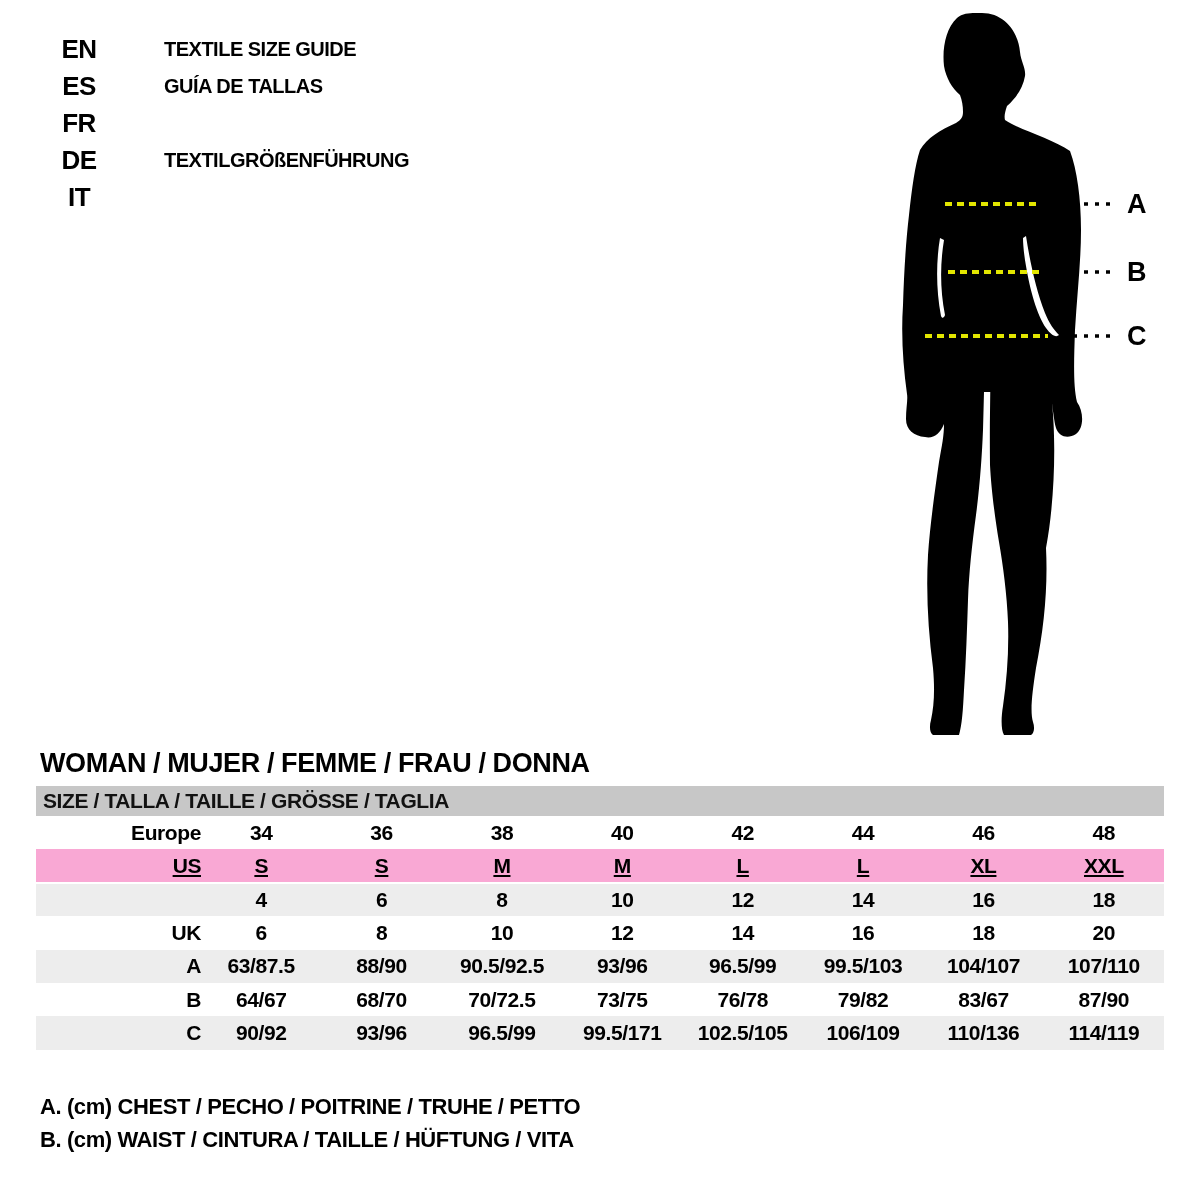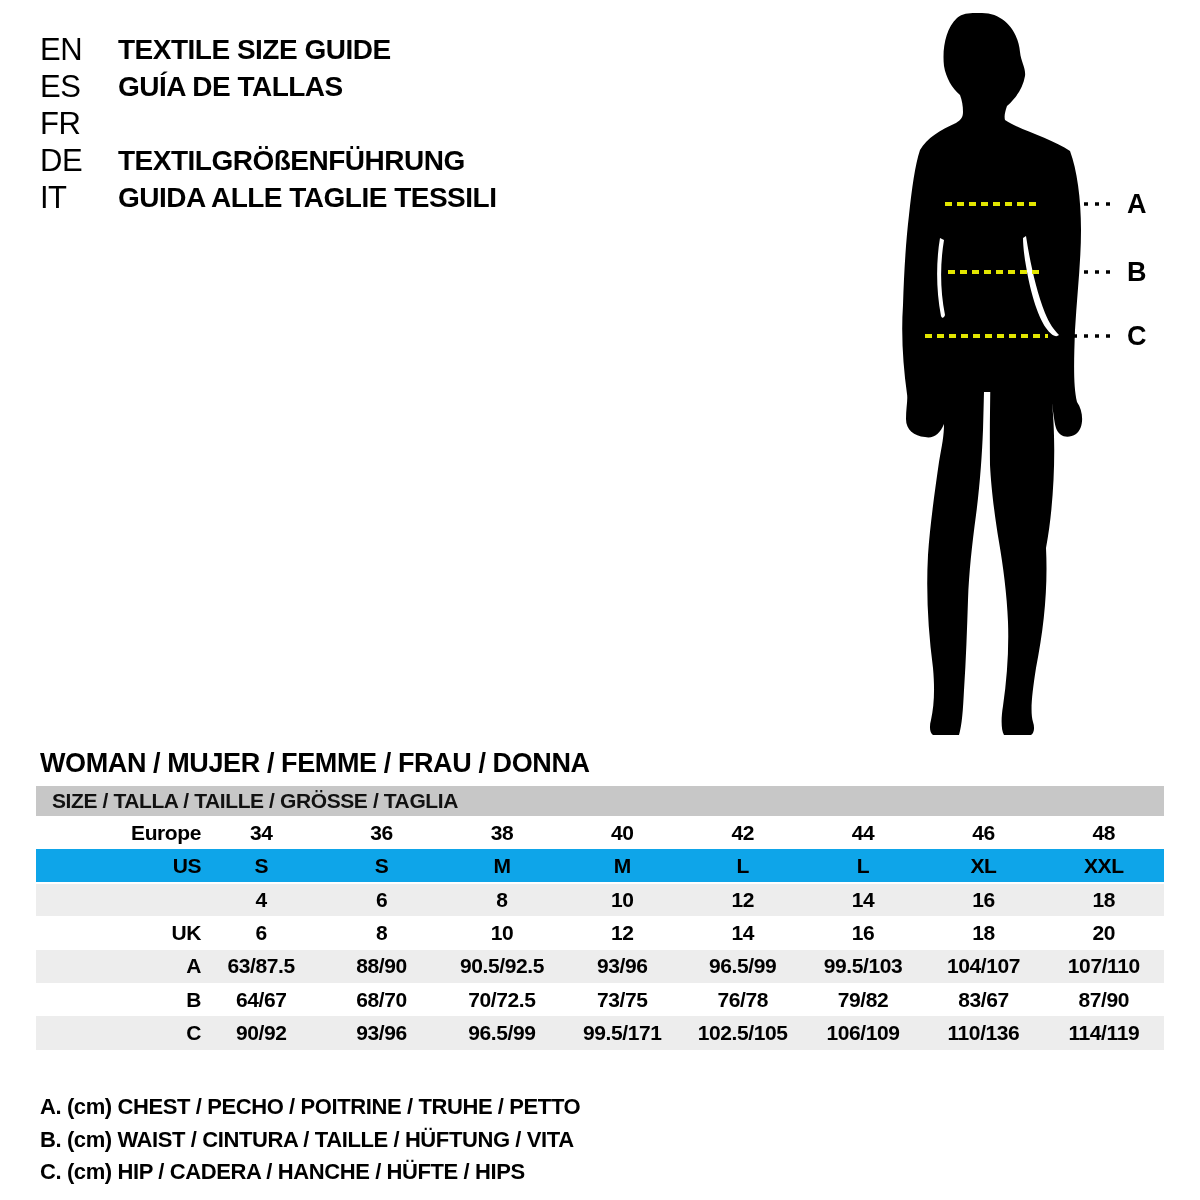--- a/index.html
+++ b/index.html
@@ -2,34 +2,34 @@
 <html><head>
 <meta charset="utf-8">
 <style>
   * { margin:0; padding:0; box-sizing:border-box; }
   html,body { width:1200px; height:1200px; background:#fff; font-family:"Liberation Sans", sans-serif; color:#000; }
   body { position:relative; overflow:hidden; }
 
   
   .lang-block { position:absolute; left:40px; top:31px; }
   .lang-row { display:flex; height:37px; align-items:center; }
-  .lang-code { width:78px; font-size:31px; font-weight:400; letter-spacing:-0.5px; }
-  .lang-label { font-size:28px; font-weight:700; letter-spacing:-0.5px; white-space:nowrap; }
+  .lang-code { width:78px; font-size:26px; font-weight:700; letter-spacing:-0.5px;text-align:center; }
+  .lang-label { font-size:20px; font-weight:700; letter-spacing:-0.5px; white-space:nowrap;margin-left:46px; }
 
   
   .figure-wrap { position:absolute; left:860px; top:0; width:300px; height:740px; }
   .figure-wrap svg { display:block; width:100%; height:100%; }
   .measure-letter { font-family:"Liberation Sans", sans-serif; font-size:27px; font-weight:700; }
 
   
   .section-title { position:absolute; left:40px; top:748px; font-size:27px; font-weight:700; letter-spacing:-0.4px; }
 
   
   .table-header-bar { position:absolute; left:36px; top:786px; width:1128px; height:30px;
-    display:flex; align-items:center; padding-left:16px;
+    display:flex; align-items:center; padding-left:7px;
     font-size:21px; font-weight:700; letter-spacing:-0.4px; color:#111; }
   .size-table { position:absolute; left:36px; top:816px; width:1128px; border-collapse:collapse; table-layout:fixed; }
   .size-table td { height:33.4px; font-size:21px; font-weight:700; letter-spacing:-0.4px; text-align:center; vertical-align:middle; padding:0; }
   .size-table td.row-label { text-align:right; padding-left:7px; }
   .size-table tr.shaded + tr.shaded td { border-top:2px solid #ffffff; }
 
   
   .legend-block { position:absolute; left:40px; top:1091px; }
   .legend-line { height:32.5px; display:flex; align-items:center; font-size:22px; font-weight:700; letter-spacing:-0.4px; white-space:nowrap; }
 </style>
@@ -48,21 +48,20 @@
       </div>
       <div class="lang-row">
         <span class="lang-code">FR</span>
       </div>
       <div class="lang-row">
         <span class="lang-code">DE</span>
         <span class="lang-label">TEXTILGRÖßENFÜHRUNG</span>
       </div>
       <div class="lang-row">
         <span class="lang-code">IT</span>
-        <span class="lang-label">GUIDA ALLE TAGLIE TESSILI</span>
       </div>
     </div>
 </div>
 
 <div class="figure-wrap">
   <svg viewBox="0 0 300 740">
 
     <path fill="#000000" d="
       M 122,13
       C 143,13 158,30 160,52
@@ -146,21 +145,21 @@
         <td class="row-label">Europe</td>
         <td>34</td>
         <td>36</td>
         <td>38</td>
         <td>40</td>
         <td>42</td>
         <td>44</td>
         <td>46</td>
         <td>48</td>
       </tr>
-      <tr class="shaded" style="background: #0ea5e9;">
+      <tr class="shaded" style="background: #f9a8d4; text-decoration: underline;">
         <td class="row-label">US</td>
         <td>S</td>
         <td>S</td>
         <td>M</td>
         <td>M</td>
         <td>L</td>
         <td>L</td>
         <td>XL</td>
         <td>XXL</td>
       </tr>
@@ -219,15 +218,14 @@
         <td>110/136</td>
         <td>114/119</td>
       </tr>
     </tbody>
 </table>
 
 <div class="legend-block">
   <div>
       <div class="legend-line">A. (cm) CHEST / PECHO / POITRINE / TRUHE / PETTO</div>
       <div class="legend-line">B. (cm) WAIST / CINTURA / TAILLE / HÜFTUNG / VITA</div>
-      <div class="legend-line">C. (cm) HIP / CADERA / HANCHE / HÜFTE / HIPS</div>
     </div>
 </div>
 
 </body></html>

